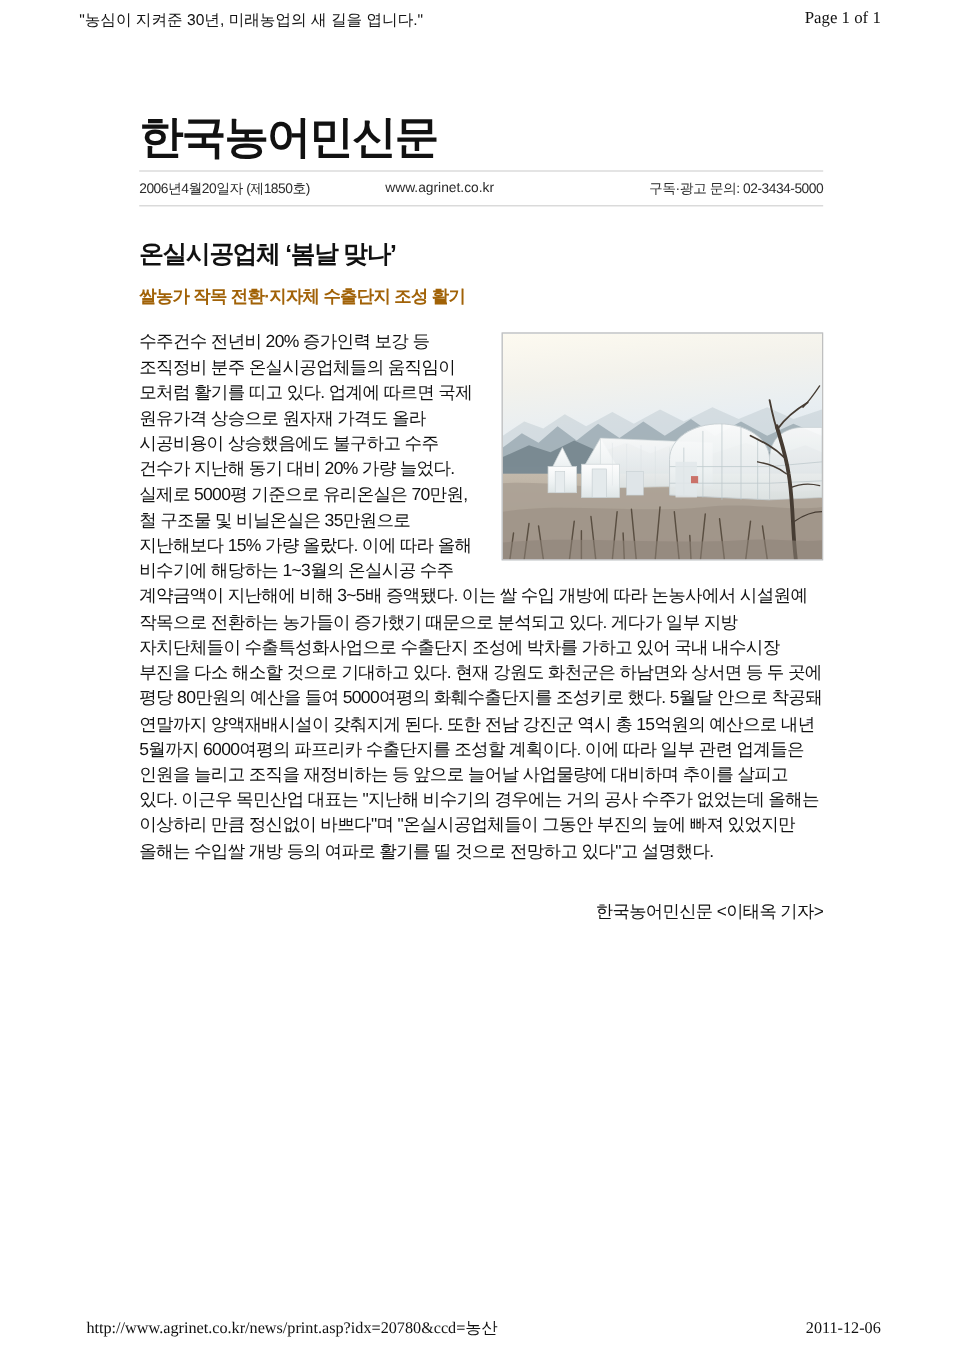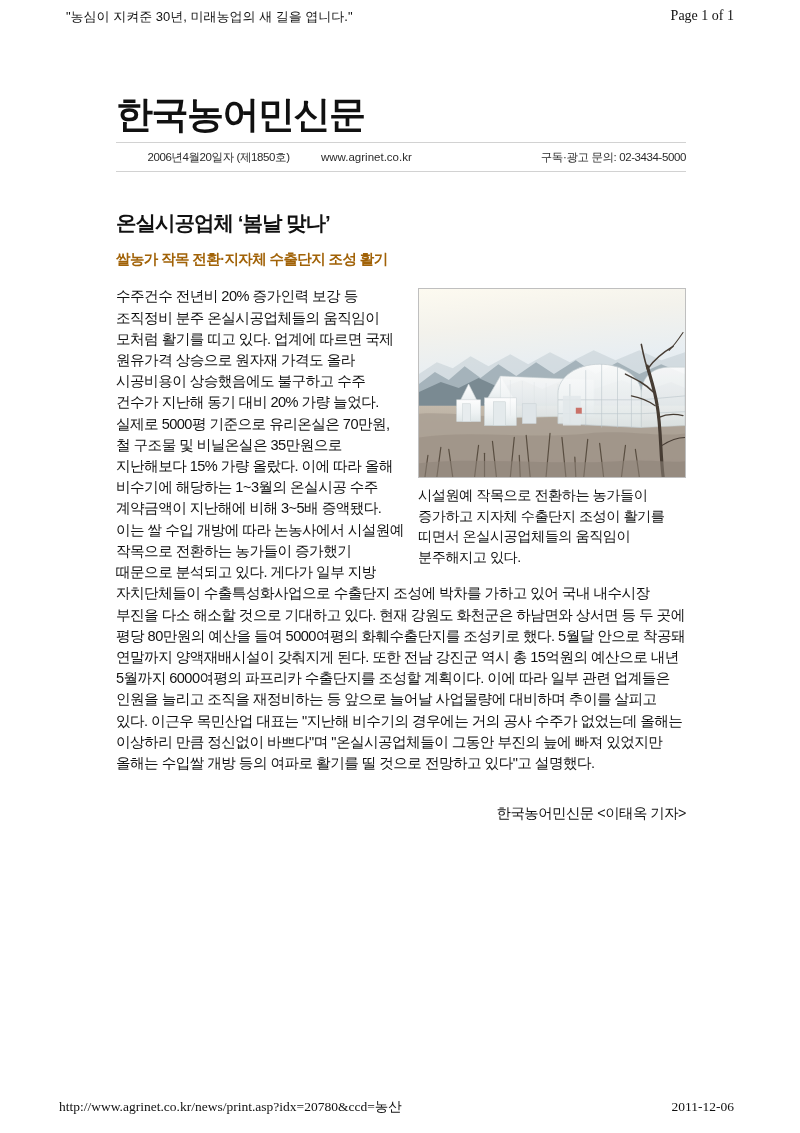--- a/index.html
+++ b/index.html
@@ -30,21 +30,21 @@
     font-size: 13.5px;
     color: #111;
     white-space: nowrap;
   }
   .print-header .ph-left { font-family: "Liberation Sans", "DejaVu Sans", sans-serif; font-size: 13px; }
   .print-header .ph-right { font-family: Liberation Serif, serif; font-size: 14px; }
 
   .print-footer {
     position: absolute;
     bottom: 16px;
-    left: 59px;
+    left: 72px;
     right: 66px;
     height: 20px;
     display: flex;
     justify-content: space-between;
     align-items: center;
     font-family: "Liberation Serif", "DejaVu Serif", serif;
     font-size: 13.5px;
     color: #111;
     white-space: nowrap;
   }
@@ -77,27 +77,27 @@
 
   .infobar {
     display: flex;
     align-items: center;
     font-size: 11.5px;
     color: #2a2a2a;
     height: 28px;
     letter-spacing: -0.4px;
     white-space: nowrap;
   }
-  .infobar .ib-date  { width: 205px; text-align: center; }
+  .infobar .ib-date  { width: 205px; }
   .infobar .ib-site  { flex: 1; font-family: "Liberation Sans", sans-serif; letter-spacing: 0; }
   .infobar .ib-tel   { text-align: right; }
 
   
   .headline {
-    margin-top: 38px;
+    margin-top: 27px;
     font-size: 20.5px;
     font-weight: bold;
     letter-spacing: -1px;
     line-height: 1.25;
     color: #111;
   }
   .subhead {
     margin-top: 4px;
     font-size: 14.5px;
     font-weight: bold;
@@ -277,21 +277,20 @@
             <line x1="204" y1="190" x2="208" y2="158"></line>
             <line x1="222" y1="190" x2="218" y2="162"></line>
             <line x1="6" y1="190" x2="9" y2="168"></line>
             <line x1="66" y1="190" x2="66" y2="166"></line>
             <line x1="102" y1="190" x2="101" y2="168"></line>
             <line x1="158" y1="190" x2="157" y2="170"></line>
           </g>
           <path d="M0 176 C60 170 130 178 200 174 C230 172 250 176 268 174 L268 190 L0 190 Z" fill="#8e8478" opacity="0.55"></path>
         </svg>
       </div>
-      <div class="caption">시설원예 작목으로 전환하는 농가들이 증가하고 지자체 수출단지 조성이 활기를 띠면서 온실시공업체들의 움직임이 분주해지고 있다.</div>
     </div>
 
     <p style="margin:0;">수주건수 전년비 20% 증가인력 보강 등 조직정비 분주 온실시공업체들의 움직임이 모처럼 활기를 띠고 있다. 업계에 따르면 국제 원유가격 상승으로 원자재 가격도 올라 시공비용이 상승했음에도 불구하고 수주 건수가 지난해 동기 대비 20% 가량 늘었다. 실제로 5000평 기준으로 유리온실은 70만원, 철 구조물 및 비닐온실은 35만원으로 지난해보다 15% 가량 올랐다. 이에 따라 올해 비수기에 해당하는 1~3월의 온실시공 수주 계약금액이 지난해에 비해 3~5배 증액됐다. 이는 쌀 수입 개방에 따라 논농사에서 시설원예 작목으로 전환하는 농가들이 증가했기 때문으로 분석되고 있다. 게다가 일부 지방 자치단체들이 수출특성화사업으로 수출단지 조성에 박차를 가하고 있어 국내 내수시장 부진을 다소 해소할 것으로 기대하고 있다. 현재 강원도 화천군은 하남면와 상서면 등 두 곳에 평당 80만원의 예산을 들여 5000여평의 화훼수출단지를 조성키로 했다. 5월달 안으로 착공돼 연말까지 양액재배시설이 갖춰지게 된다. 또한 전남 강진군 역시 총 15억원의 예산으로 내년 5월까지 6000여평의 파프리카 수출단지를 조성할 계획이다. 이에 따라 일부 관련 업계들은 인원을 늘리고 조직을 재정비하는 등 앞으로 늘어날 사업물량에 대비하며 추이를 살피고 있다. 이근우 목민산업 대표는 "지난해 비수기의 경우에는 거의 공사 수주가 없었는데 올해는 이상하리 만큼 정신없이 바쁘다"며 "온실시공업체들이 그동안 부진의 늪에 빠져 있었지만 올해는 수입쌀 개방 등의 여파로 활기를 띨 것으로 전망하고 있다"고 설명했다.</p>
 
     <div class="clear"></div>
 
     <div class="byline">한국농어민신문 &lt;이태옥 기자&gt;</div>
   </div>
 </div>
 

